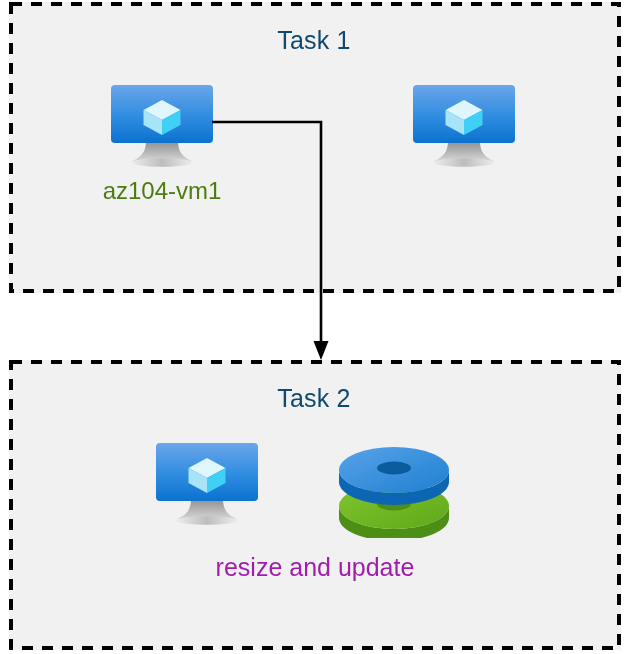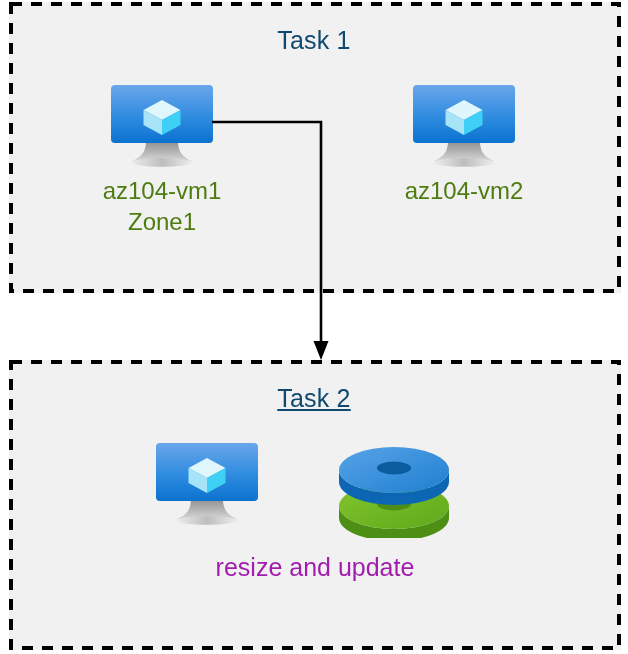--- a/index.html
+++ b/index.html
@@ -43,21 +43,21 @@
     position: absolute;
     left: 0;
     width: 100%;
     text-align: center;
     font-size: 25px;
     color: #10486f;
     letter-spacing: 0.2px;
     line-height: 1;
   }
   #task1-title { top: 28px; }
-  #task2-title { top: 386px; text-decoration: underline; }
+  #task2-title { top: 386px; }
 
   
   .vm-node {
     position: absolute;
     text-align: center;
   }
   .vm-icon {
     position: relative;
     margin: 0 auto;
   }
@@ -139,21 +139,20 @@
         <ellipse cx="52" cy="78.5" rx="31" ry="4.2" fill="url(#vmBase1)"></ellipse>
         <rect x="1" y="1" width="102" height="58" rx="4" ry="4" fill="url(#vmScreen1)"></rect>
         <g>
           <path d="M52 16 L70.5 26 L52 36 L33.5 26 Z" fill="#dff6fd"></path>
           <path d="M33.5 26 L52 36 L52 51 L33.5 41 Z" fill="#a7e4f7"></path>
           <path d="M70.5 26 L52 36 L52 51 L70.5 41 Z" fill="#3fd1f5"></path>
         </g>
       </svg>
     </div>
     <div class="vm-label">az104-vm1</div>
-    <div class="vm-label">Zone1</div>
   </div>
 
   <div class="vm-node" id="vm2-node">
     <div class="vm-icon">
       <svg width="104" height="88" viewBox="0 0 104 88">
         <defs>
           <linearGradient id="vmScreen2" x1="0" y1="0" x2="0" y2="1">
             <stop offset="0%" stop-color="#6aa6ea"></stop>
             <stop offset="55%" stop-color="#2f8ce0"></stop>
             <stop offset="100%" stop-color="#0b72cf"></stop>
@@ -171,21 +170,20 @@
         <path d="M36 57 h32 c0 10 4 16 14 20 H22 c10 -4 14 -10 14 -20 z" fill="url(#vmStand2)"></path>
         <ellipse cx="52" cy="78.5" rx="31" ry="4.2" fill="url(#vmBase2)"></ellipse>
         <rect x="1" y="1" width="102" height="58" rx="4" ry="4" fill="url(#vmScreen2)"></rect>
         <g>
           <path d="M52 16 L70.5 26 L52 36 L33.5 26 Z" fill="#dff6fd"></path>
           <path d="M33.5 26 L52 36 L52 51 L33.5 41 Z" fill="#a7e4f7"></path>
           <path d="M70.5 26 L52 36 L52 51 L70.5 41 Z" fill="#3fd1f5"></path>
         </g>
       </svg>
     </div>
-    <div class="vm-label">az104-vm2</div>
   </div>
 
   <svg id="connector-svg" viewBox="0 0 628 654">
     <path d="M212 122 H321 V348" fill="none" stroke="#000000" stroke-width="2.6"></path>
     <path d="M321 360 L313.5 341 L328.5 341 Z" fill="#000000"></path>
   </svg>
 
   <div class="task-box" id="task2-box">
     <svg class="dash-svg" viewBox="0 0 612 290" preserveAspectRatio="none">
       <rect x="2" y="2" width="608" height="286" fill="none" stroke="#000000" stroke-width="4" stroke-dasharray="11 9"></rect>

